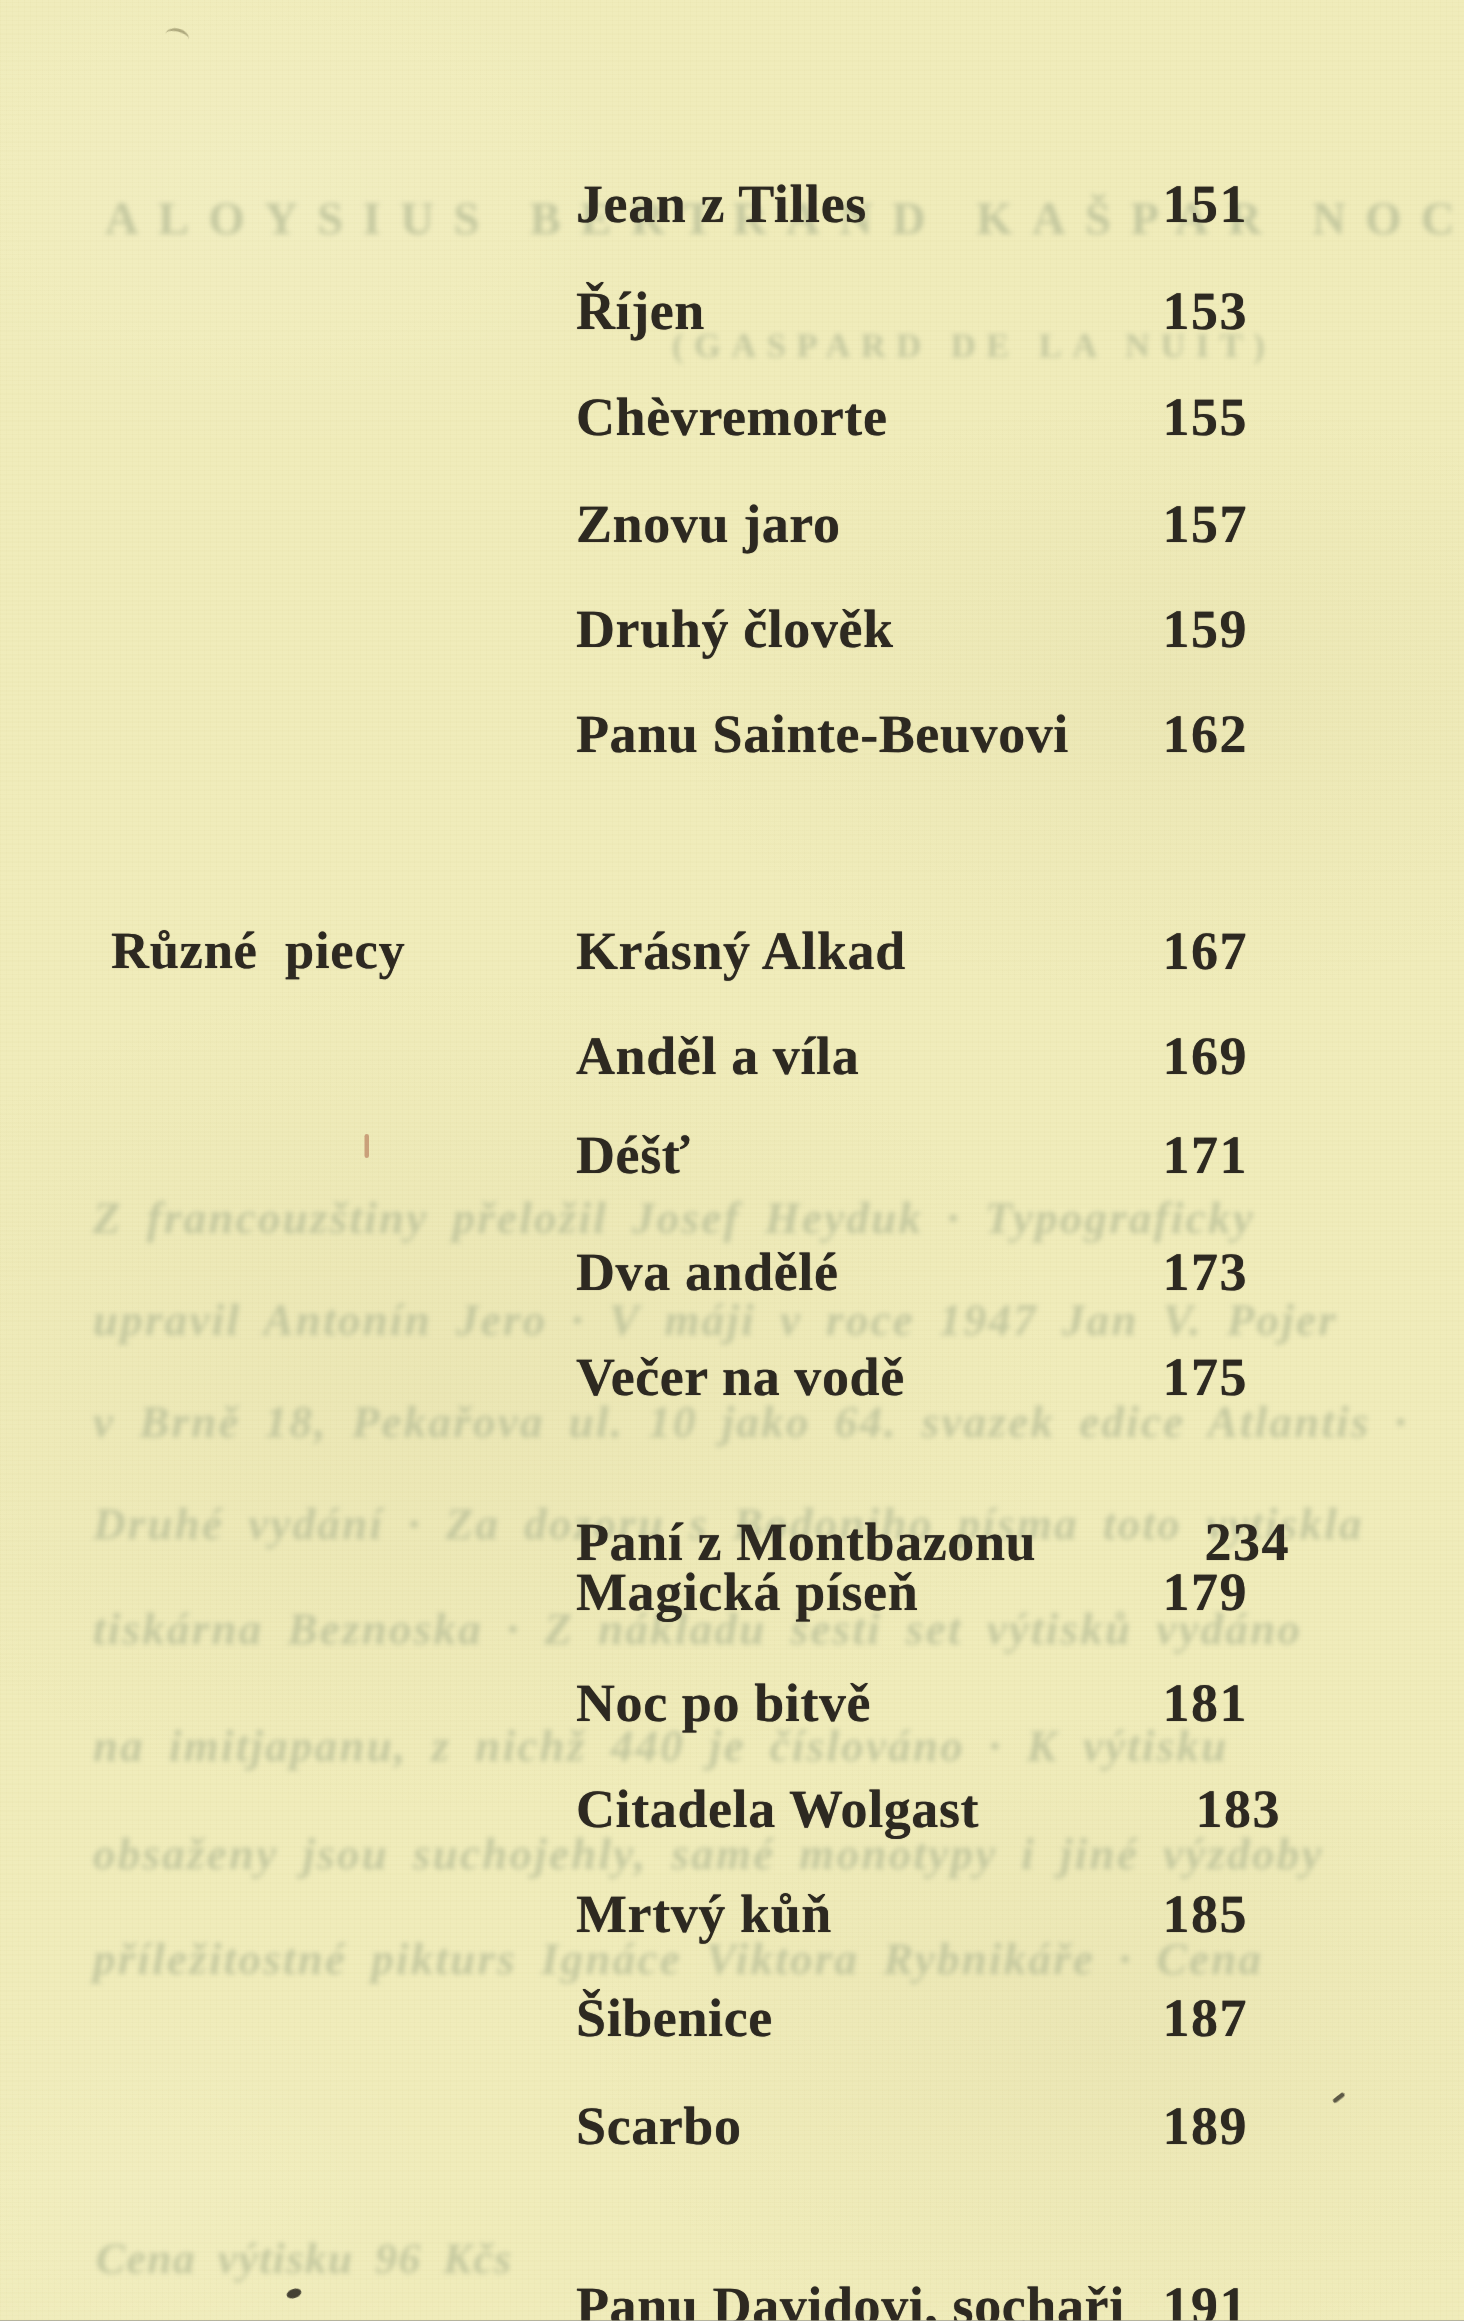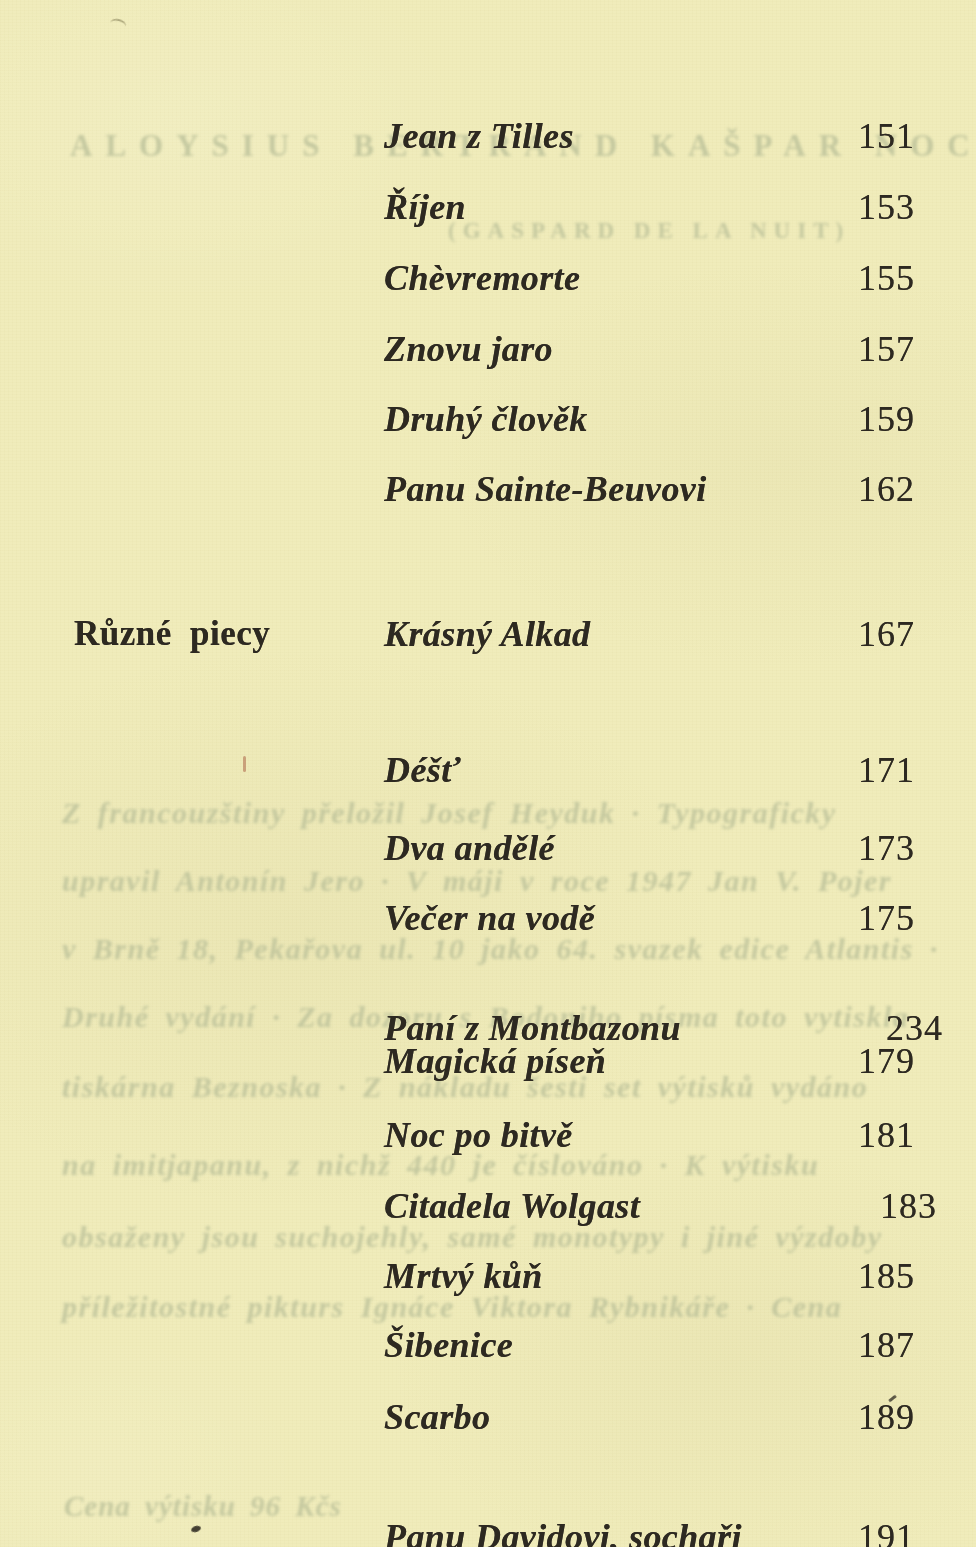--- a/index.html
+++ b/index.html
@@ -69,27 +69,26 @@
     font-size:35px;font-weight:bold;
     word-spacing:9px;letter-spacing:0.5px;
     text-shadow:0 0 0.6px rgba(45,41,33,0.75);
   }
   .toc-title{
     position:absolute;left:384px;top:0;
     font-size:36px;font-weight:bold;
     letter-spacing:0.4px;
     text-shadow:0 0 0.6px rgba(45,41,33,0.75);
     white-space:nowrap;
-    font-style:italic;
   }
   .toc-num{
     position:absolute;right:61px;top:0;width:140px;
-    font-size:36px;font-weight:normal;
+    font-size:36px;font-weight:bold;
     letter-spacing:1px;
-    text-align:right;
+    text-align:left;
     text-shadow:0 0 0.6px rgba(45,41,33,0.75);
   }
 
   
   .speck{position:absolute;pointer-events:none;}
   .speck-dot{
     left:191px;top:1526px;width:10px;height:6px;
     background:var(--ink);border-radius:50%;
     transform:rotate(-18deg);opacity:0.88;filter:blur(0.3px);
   }
@@ -154,20 +153,24 @@
       </div>
       <div class="toc-row" style="top: 471px;">
         <span class="toc-title">Panu Sainte-Beuvovi</span>
         <span class="toc-num">162</span>
       </div>
       <div class="toc-row" style="top: 616px;">
         <span class="sec-label">Různé piecy</span>
         <span class="toc-title">Krásný Alkad</span>
         <span class="toc-num">167</span>
       </div>
+      <div class="toc-row" style="top: 686px;">
+        <span class="toc-title">Anděl a víla</span>
+        <span class="toc-num">169</span>
+      </div>
       <div class="toc-row" style="top: 752px;">
         <span class="toc-title">Déšť</span>
         <span class="toc-num">171</span>
       </div>
       <div class="toc-row" style="top: 830px;">
         <span class="toc-title">Dva andělé</span>
         <span class="toc-num">173</span>
       </div>
       <div class="toc-row" style="top: 900px;">
         <span class="toc-title">Večer na vodě</span>

